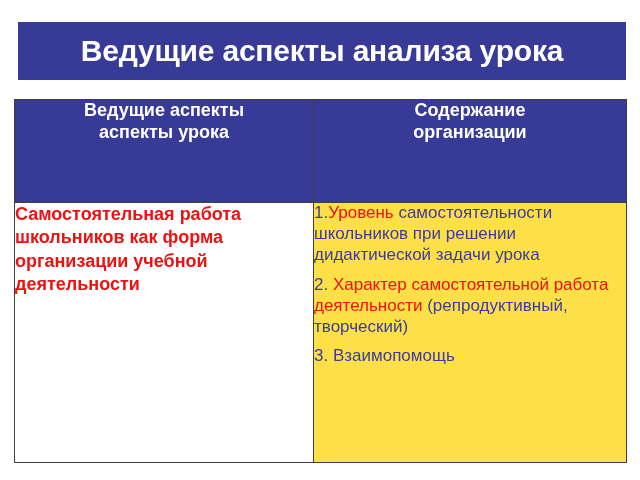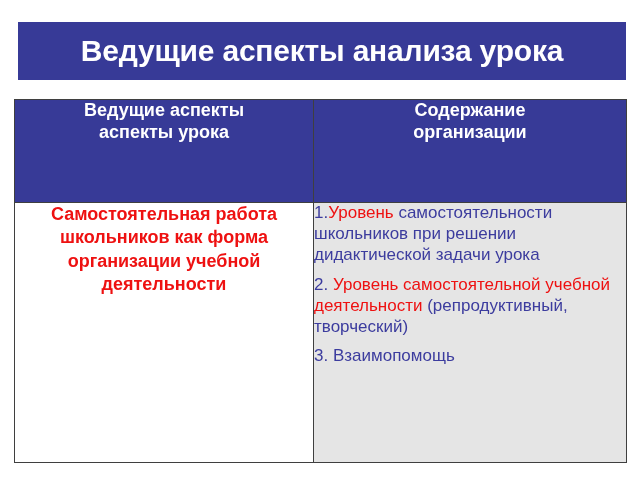--- a/index.html
+++ b/index.html
@@ -73,30 +73,29 @@
     line-height: 1.22;
   }
 
   
   .body-cell-left {
     padding: 10px 8px 8px 10px;
     background: #ffffff;
   }
   .body-cell-right {
     padding: 8px 6px 8px 9px;
-    background: #e5e5e5;
+    background: #fde047;
   }
 
   .aspect-title {
     display: block;
     color: #EE1111;
     font-size: 18px;
     font-weight: bold;
     line-height: 1.30;
-    text-align: center;
   }
 
   .obs-item {
     display: block;
     font-size: 17px;
     line-height: 1.23;
     color: #3C3C9E;
     margin: 0 0 9px 0;
   }
   .obs-item:last-child { margin-bottom: 0; }
@@ -128,19 +127,19 @@
     </tr>
   </thead>
   <tbody>
     <tr>
       <td class="body-cell-left">
         <span class="aspect-title">Самостоятельная работа школьников как форма организации учебной деятельности</span>
       </td>
       <td class="body-cell-right">
         <div id="observation-list">
             <div class="obs-item"><span class="seg-blue">1.</span><span class="seg-red">Уровень</span><span class="seg-blue"> самостоятельности школьников при решении дидактической задачи урока</span></div>
-            <div class="obs-item"><span class="seg-blue">2. </span><span class="seg-red">Уровень самостоятельной учебной деятельности</span><span class="seg-blue"> (репродуктивный, творческий)</span></div>
+            <div class="obs-item"><span class="seg-blue">2. </span><span class="seg-red">Характер самостоятельной работа деятельности</span><span class="seg-blue"> (репродуктивный, творческий)</span></div>
             <div class="obs-item"><span class="seg-blue">3. </span><span class="seg-blue">Взаимопомощь</span></div>
           </div>
       </td>
     </tr>
   </tbody>
 </table>
 
 </body></html>

